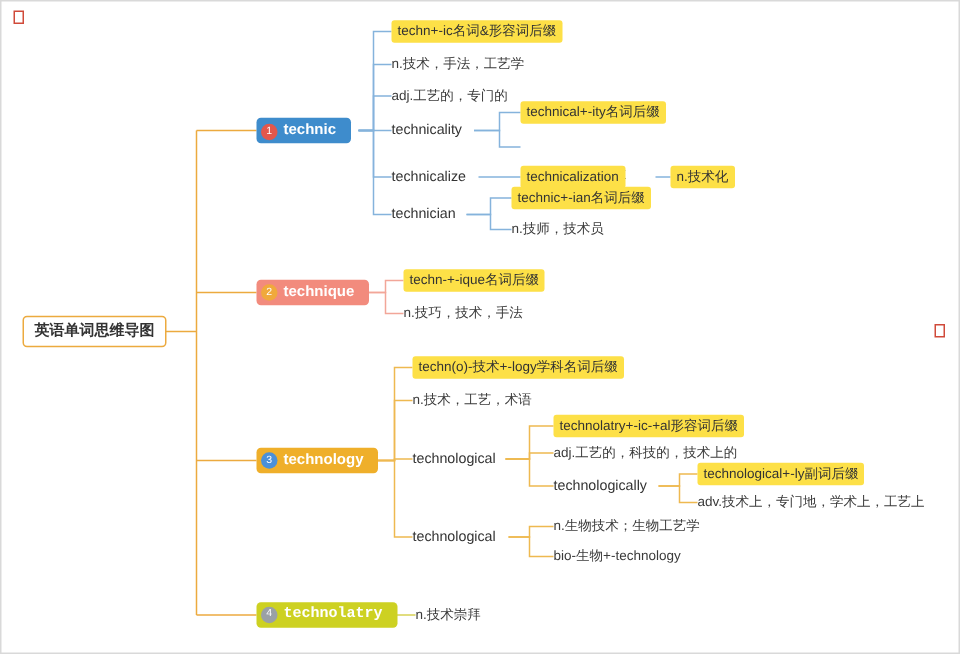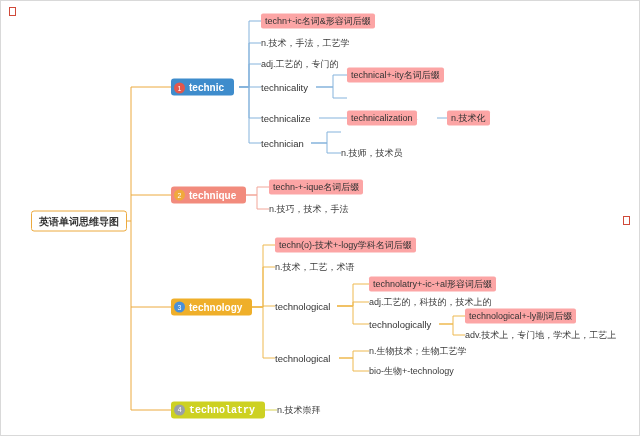--- a/index.html
+++ b/index.html
@@ -6,25 +6,25 @@
   .canvas{
     position:relative;width:640px;height:436px;background:#ffffff;
     border:1px solid #d9d9d9;box-sizing:border-box;overflow:hidden;
     font-family:"Liberation Sans","DejaVu Sans",sans-serif;
   }
   svg.links{position:absolute;left:0;top:0;width:640px;height:436px;}
   .node{
     position:absolute;transform:translateY(-50%);
     white-space:nowrap;font-size:9px;line-height:13px;color:#3a3a3a;
   }
-  .gray{background:#fca5a5;color:#333;padding:1px 4px;border-radius:2px;text-align:center;}
+  .gray{background:#fde047;color:#333;padding:1px 4px;border-radius:2px;text-align:center;}
   .word{color:#333;font-size:9.5px;}
   .root{
     background:#fff;border:1px solid #ecaa3f;border-radius:3px;
-    padding:3px 7px;font-weight:bold;color:#333;font-size:10px;margin-left:16px;
+    padding:3px 7px;font-weight:bold;color:#333;font-size:10px;
   }
   .branch{
     display:flex;align-items:center;gap:4px;
     padding:2px 10px 2px 3px;border-radius:3px;
     color:#fff;font-size:10px;font-weight:bold;
   }
   .badge{
     width:11px;height:11px;border-radius:50%;flex:0 0 auto;
     display:flex;align-items:center;justify-content:center;
     font-size:7px;color:#fff;font-weight:normal;
@@ -121,20 +121,21 @@
 
   <div class="node word" style="left:260px;top:86px">technicality</div>
   <div class="node gray" style="left:346px;top:74px">technical+-ity名词后缀</div>
   <div class="node" style="left:346px;top:115px">n.学术性，专门性</div>
 
   <div class="node word" style="left:260px;top:117px">technicalize</div>
   <div class="node gray" style="left:346px;top:117px">technicalization</div>
   <div class="node gray" style="left:446px;top:117px">n.技术化</div>
 
   <div class="node word" style="left:260px;top:142px">technician</div>
+  <div class="node gray" style="left:340px;top:131px">technic+-ian名词后缀</div>
   <div class="node" style="left:340px;top:152px">n.技师，技术员</div>
 
   <div class="node gray" style="left:268px;top:186px">techn-+-ique名词后缀</div>
   <div class="node" style="left:268px;top:208px">n.技巧，技术，手法</div>
 
   <div class="node gray" style="left:274px;top:244px">techn(o)-技术+-logy学科名词后缀</div>
   <div class="node" style="left:274px;top:266px">n.技术，工艺，术语</div>
 
   <div class="node word" style="left:274px;top:305px">technological</div>
   <div class="node gray" style="left:368px;top:283px">technolatry+-ic-+al形容词后缀</div>

